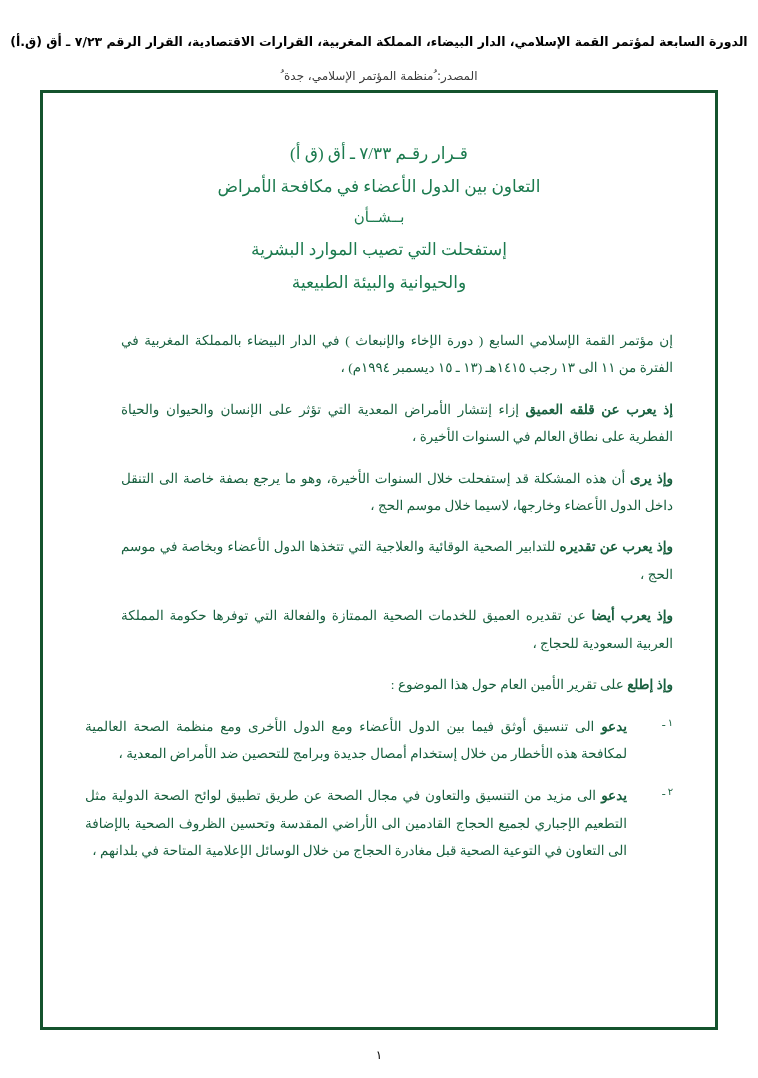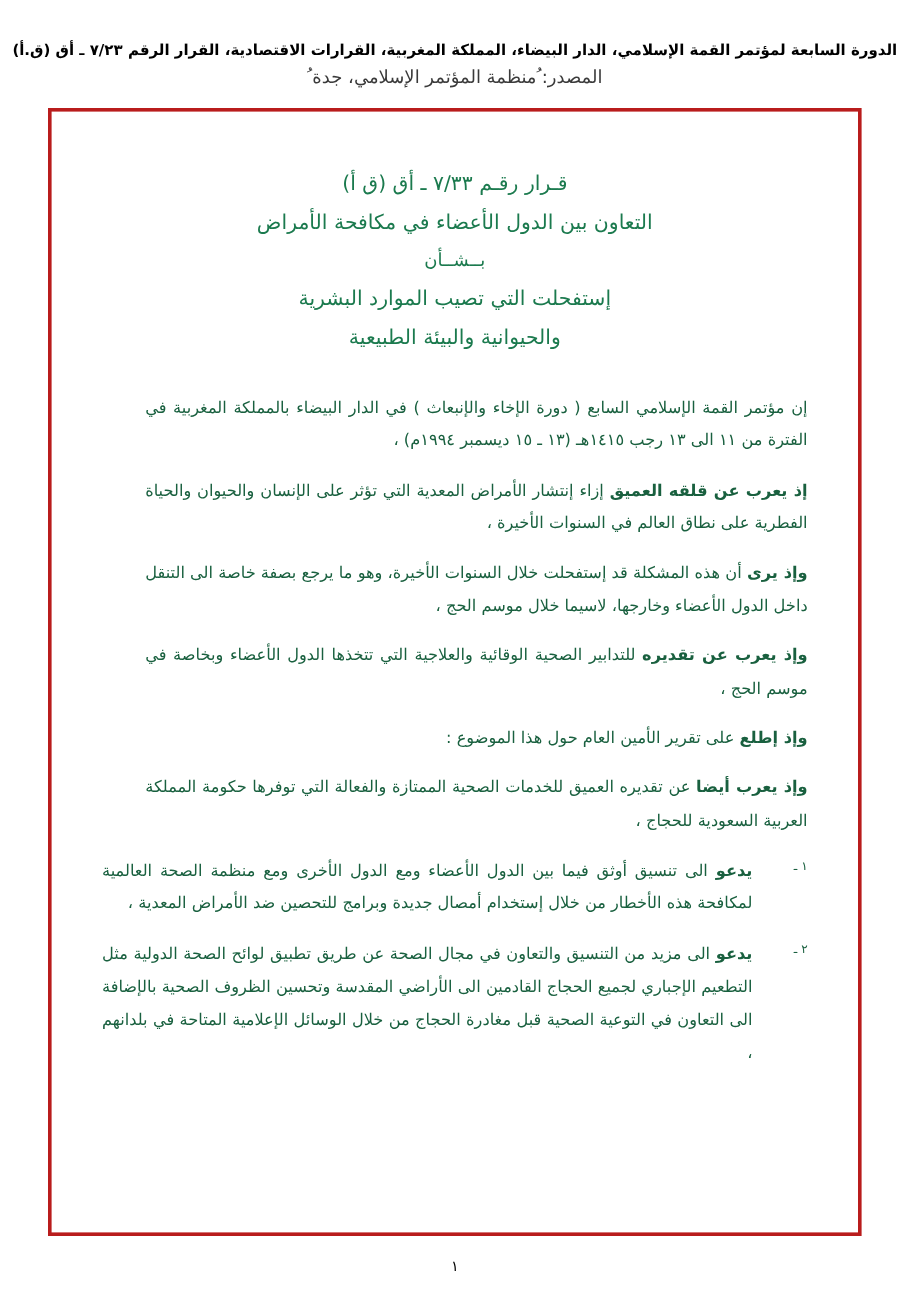--- a/index.html
+++ b/index.html
@@ -26,35 +26,36 @@
     direction: rtl;
   }
   .doc-header .line1 {
     font-size: 12.5px;
     font-weight: bold;
     color: #000;
     letter-spacing: 0;
     line-height: 1.3;
   }
   .doc-header .line2 {
-    font-size: 15px;
+    font-size: 12px;
     color: #3a3a3a;
-    margin-top: 5px;
+    margin-top: 19px;
     line-height: 1.3;
   }
 
   
   .frame {
     position: absolute;
     top: 90px;
     left: 40px;
     width: 678px;
     height: 940px;
-    border: 3px solid #b91c1c;
+    border: 3px solid #14532d;
     box-sizing: border-box;
+    font-family: Liberation Serif, serif;
   }
 
   .page-inner {
     position: absolute;
     top: 24px;
     right: 42px;
     left: 42px;
     bottom: 10px;
     direction: rtl;
     text-align: right;
@@ -169,25 +170,25 @@
 
       <p class="para">
         <span class="lead">وإذ يرى</span><span> أن هذه المشكلة قد إستفحلت خلال السنوات الأخيرة، وهو ما يرجع بصفة خاصة الى التنقل داخل الدول الأعضاء وخارجها، لاسيما خلال موسم الحج ،</span>
       </p>
 
       <p class="para">
         <span class="lead">وإذ يعرب عن تقديره</span><span> للتدابير الصحية الوقائية والعلاجية التي تتخذها الدول الأعضاء وبخاصة في موسم الحج ،</span>
       </p>
 
       <p class="para">
+        <span class="lead">وإذ يعرب أيضا</span><span> عن تقديره العميق للخدمات الصحية الممتازة والفعالة التي توفرها حكومة المملكة العربية السعودية للحجاج ،</span>
+      </p>
+
+      <p class="para">
         <span class="lead">وإذ إطلع</span><span> على تقرير الأمين العام حول هذا الموضوع :</span>
-      </p>
-
-      <p class="para">
-        <span class="lead">وإذ يعرب أيضا</span><span> عن تقديره العميق للخدمات الصحية الممتازة والفعالة التي توفرها حكومة المملكة العربية السعودية للحجاج ،</span>
       </p>
 
       <div class="item">
         <div class="num">١ ـ</div>
         <div class="txt">
           <span class="lead">يدعو</span><span> الى تنسيق أوثق فيما بين الدول الأعضاء ومع الدول الأخرى ومع منظمة الصحة العالمية لمكافحة هذه الأخطار من خلال إستخدام أمصال جديدة وبرامج للتحصين ضد الأمراض المعدية ،</span>
         </div>
       </div>
 
       <div class="item">

